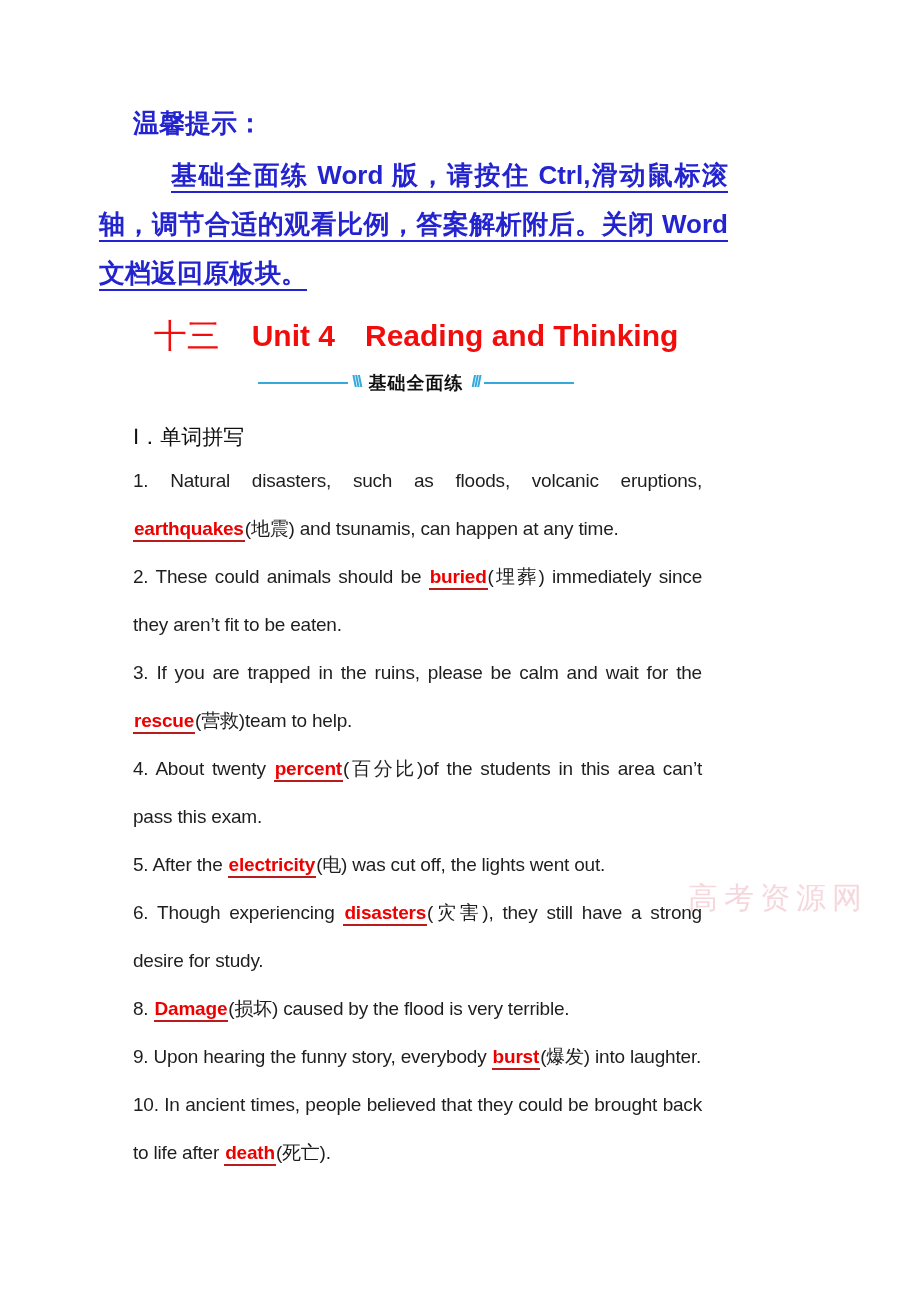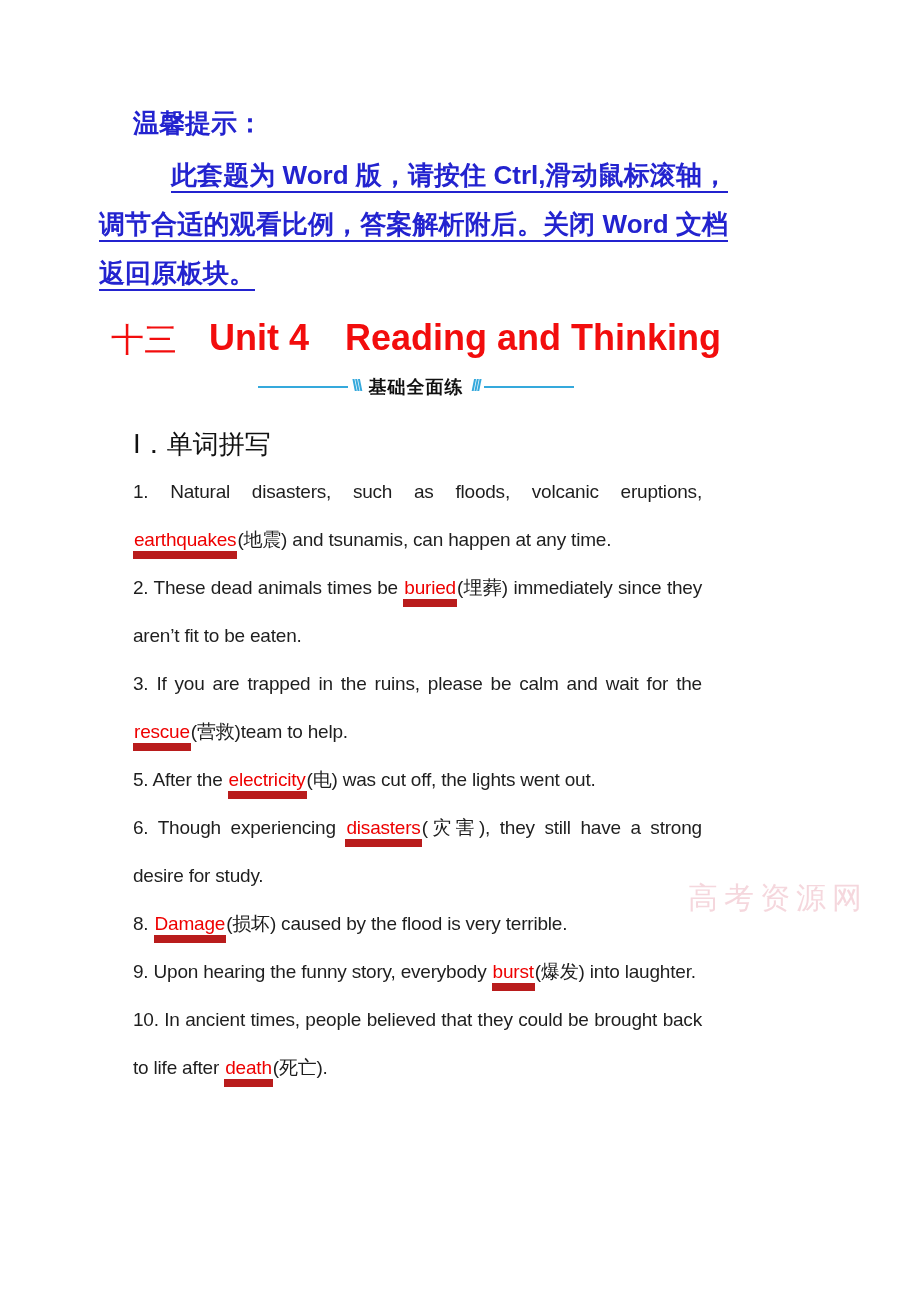--- a/index.html
+++ b/index.html
@@ -52,21 +52,21 @@
   .title-prefix {
     font-family: "Liberation Serif", serif;
     font-weight: 400;
     font-size: 33px;
     margin-right: 32px;
     vertical-align: -1px;
   }
   .title-main {
     font-family: "Liberation Sans", sans-serif;
     font-weight: bold;
-    font-size: 36px;
+    font-size: 30px;
   }
 
   
   .divider {
     margin-top: 12px;
     display: flex;
     align-items: center;
     justify-content: center;
   }
   .dline { width: 90px; height: 2px; background: var(--divider-color); }
@@ -83,37 +83,37 @@
     font-weight: bold;
     color: #111111;
     padding: 0 4px;
     letter-spacing: 1px;
   }
 
   
   .heading {
     margin: 28px 0 0 133px;
     font-family: "Liberation Serif", serif;
-    font-size: 26px;
+    font-size: 21px;
     color: #111111;
   }
 
   
   .exercises { margin: 6px 130px 0 133px; }
   .exercise {
     font-size: 19px;
     letter-spacing: -0.2px;
     line-height: 48px;
     text-align: justify;
     color: #1e1e1e;
   }
   .answer {
     color: var(--answer-color);
-    font-weight: normal;
-    border-bottom: 8px solid #b91c1c;
+    font-weight: bold;
+    border-bottom: 2px solid #b91c1c;
     padding: 0 1px 1px 1px;
   }
 
   
   .watermark {
     position: absolute;
     left: 688px;
     top: 878px;
     font-size: 30px;
     letter-spacing: 6px;
@@ -124,41 +124,42 @@
     text-align: right;
   }
 </style>
 </head>
 <body>
 
 <div class="page">
 
   <div class="notice">
     <div class="notice-label">温馨提示：</div>
-    <div class="notice-body">此套题为 Word 版，请按住 Ctrl,滑动鼠标滚轴，调节合适的观看比例，答案解析附后。关闭 Word 文档返回原板块。</div>
+    <div class="notice-body">基础全面练 Word 版，请按住 Ctrl,滑动鼠标滚轴，调节合适的观看比例，答案解析附后。关闭 Word 文档返回原板块。</div>
   </div>
 
   <h1 class="title">
     <span class="title-prefix">十三</span><span class="title-main">Unit 4　Reading and Thinking</span>
   </h1>
 
   <div class="divider">
     <span class="dline"></span>
     <span class="dmarks">\\\</span>
     <span class="dlabel">基础全面练</span>
     <span class="dmarks">///</span>
     <span class="dline"></span>
   </div>
 
   <div class="heading">Ⅰ．单词拼写</div>
 
   <div class="exercises">
       <p class="exercise"><span>1. </span><span>Natural disasters, such as floods, volcanic eruptions, </span><span class="answer">earthquakes</span><span>(地震) and tsunamis, can happen at any time.</span></p>
-      <p class="exercise"><span>2. </span><span>These dead animals times be </span><span class="answer">buried</span><span>(埋葬) immediately since they aren’t fit to be eaten.</span></p>
+      <p class="exercise"><span>2. </span><span>These could animals should be </span><span class="answer">buried</span><span>(埋葬) immediately since they aren’t fit to be eaten.</span></p>
       <p class="exercise"><span>3. </span><span>If you are trapped in the ruins, please be calm and wait for the </span><span class="answer">rescue</span><span>(营救)team to help.</span></p>
+      <p class="exercise"><span>4. </span><span>About twenty </span><span class="answer">percent</span><span>(百分比)of the students in this area can’t pass this exam.</span></p>
       <p class="exercise"><span>5. </span><span>After the </span><span class="answer">electricity</span><span>(电) was cut off, the lights went out.</span></p>
       <p class="exercise"><span>6. </span><span>Though experiencing </span><span class="answer">disasters</span><span>(灾害), they still have a strong desire for study.</span></p>
       <p class="exercise"><span>8. </span><span class="answer">Damage</span><span>(损坏) caused by the flood is very terrible.</span></p>
       <p class="exercise"><span>9. </span><span>Upon hearing the funny story, everybody </span><span class="answer">burst</span><span>(爆发) into laughter.</span></p>
       <p class="exercise"><span>10. </span><span>In ancient times, people believed that they could be brought back to life after </span><span class="answer">death</span><span>(死亡).</span></p>
     </div>
 
   <div class="watermark">高考资源网</div>
 
 </div>

